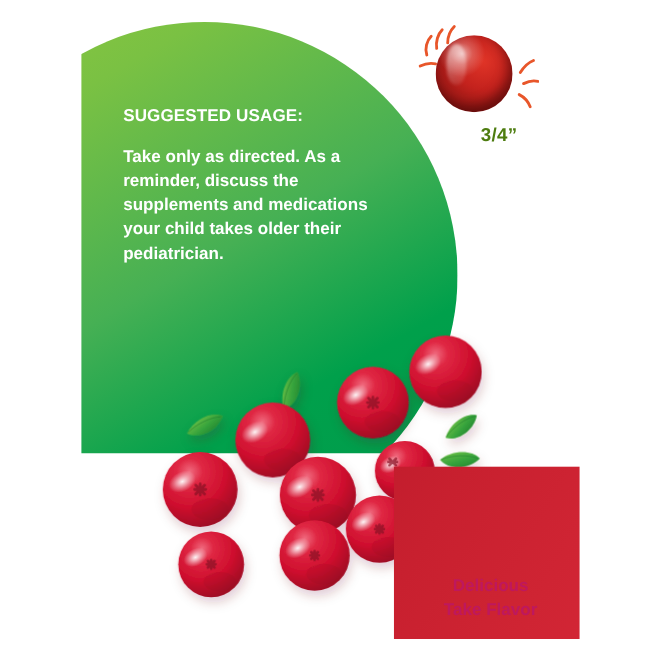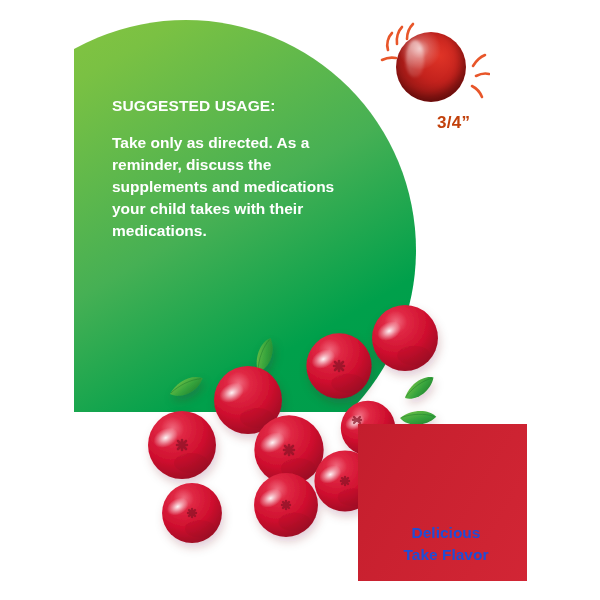--- a/index.html
+++ b/index.html
@@ -74,21 +74,21 @@
     background:linear-gradient(160deg, rgba(255,255,255,.55), rgba(255,255,255,.06));
     filter:blur(1.4px);
   }
   .sparkles{ position:absolute; inset:-24px; }
   .sparkles svg{ width:100%; height:100%; display:block; }
   .size-label{
     position:absolute;
     left:437px; top:113px;
     font-size:17px;
     font-weight:bold;
-    color:#c2410c;
+    color:#4d7c0f;
     letter-spacing:.3px;
   }
 
   
   .red-clip{
     position:absolute;
     left:358px; top:424px;
     width:169px; height:157px;
     overflow:hidden;
   }
@@ -97,21 +97,21 @@
     left:-141px; top:-5px;
     width:352px; height:352px;
     border-radius:50% 0 0 0;
     background:linear-gradient(120deg,#b9182a 0%, #c8202f 38%, #cf2433 62%, #d9293a 100%);
   }
   .flavor-text{
     position:absolute;
     left:386px; top:522px;
     width:120px;
     text-align:center;
-    color:#1d4ed8;
+    color:#be185d;
     font-size:15.5px;
     font-weight:bold;
     line-height:1.45;
   }
 
   
   .fruit-layer{
     position:absolute;
     left:0; top:0;
     width:600px;height:600px;
@@ -123,21 +123,21 @@
 <body>
 
 <div id="stage">
 
   <div class="green-clip">
     <div class="green-circle"></div>
   </div>
 
   <div class="usage-block">
     <p class="usage-title">SUGGESTED USAGE:</p>
-    <p class="usage-p second">Take only as directed. As a reminder, discuss the supplements and medications your child takes with their medications.</p>
+    <p class="usage-p second">Take only as directed. As a reminder, discuss the supplements and medications your child takes older their pediatrician.</p>
   </div>
 
   <div class="gummy-wrap">
     <div class="sparkles">
       <svg viewBox="0 0 118 118" xmlns="http://www.w3.org/2000/svg">
         <g fill="none" stroke="#E8562A" stroke-width="2.6" stroke-linecap="round">
           <path d="M16 42 C14 36, 16 29, 20 25"></path>
           <path d="M25 36 C24 30, 26 23, 30 19"></path>
           <path d="M35 31 C35 26, 37 20, 41 16"></path>
           <path d="M10 52 C14 50, 19 49, 24 50"></path>

